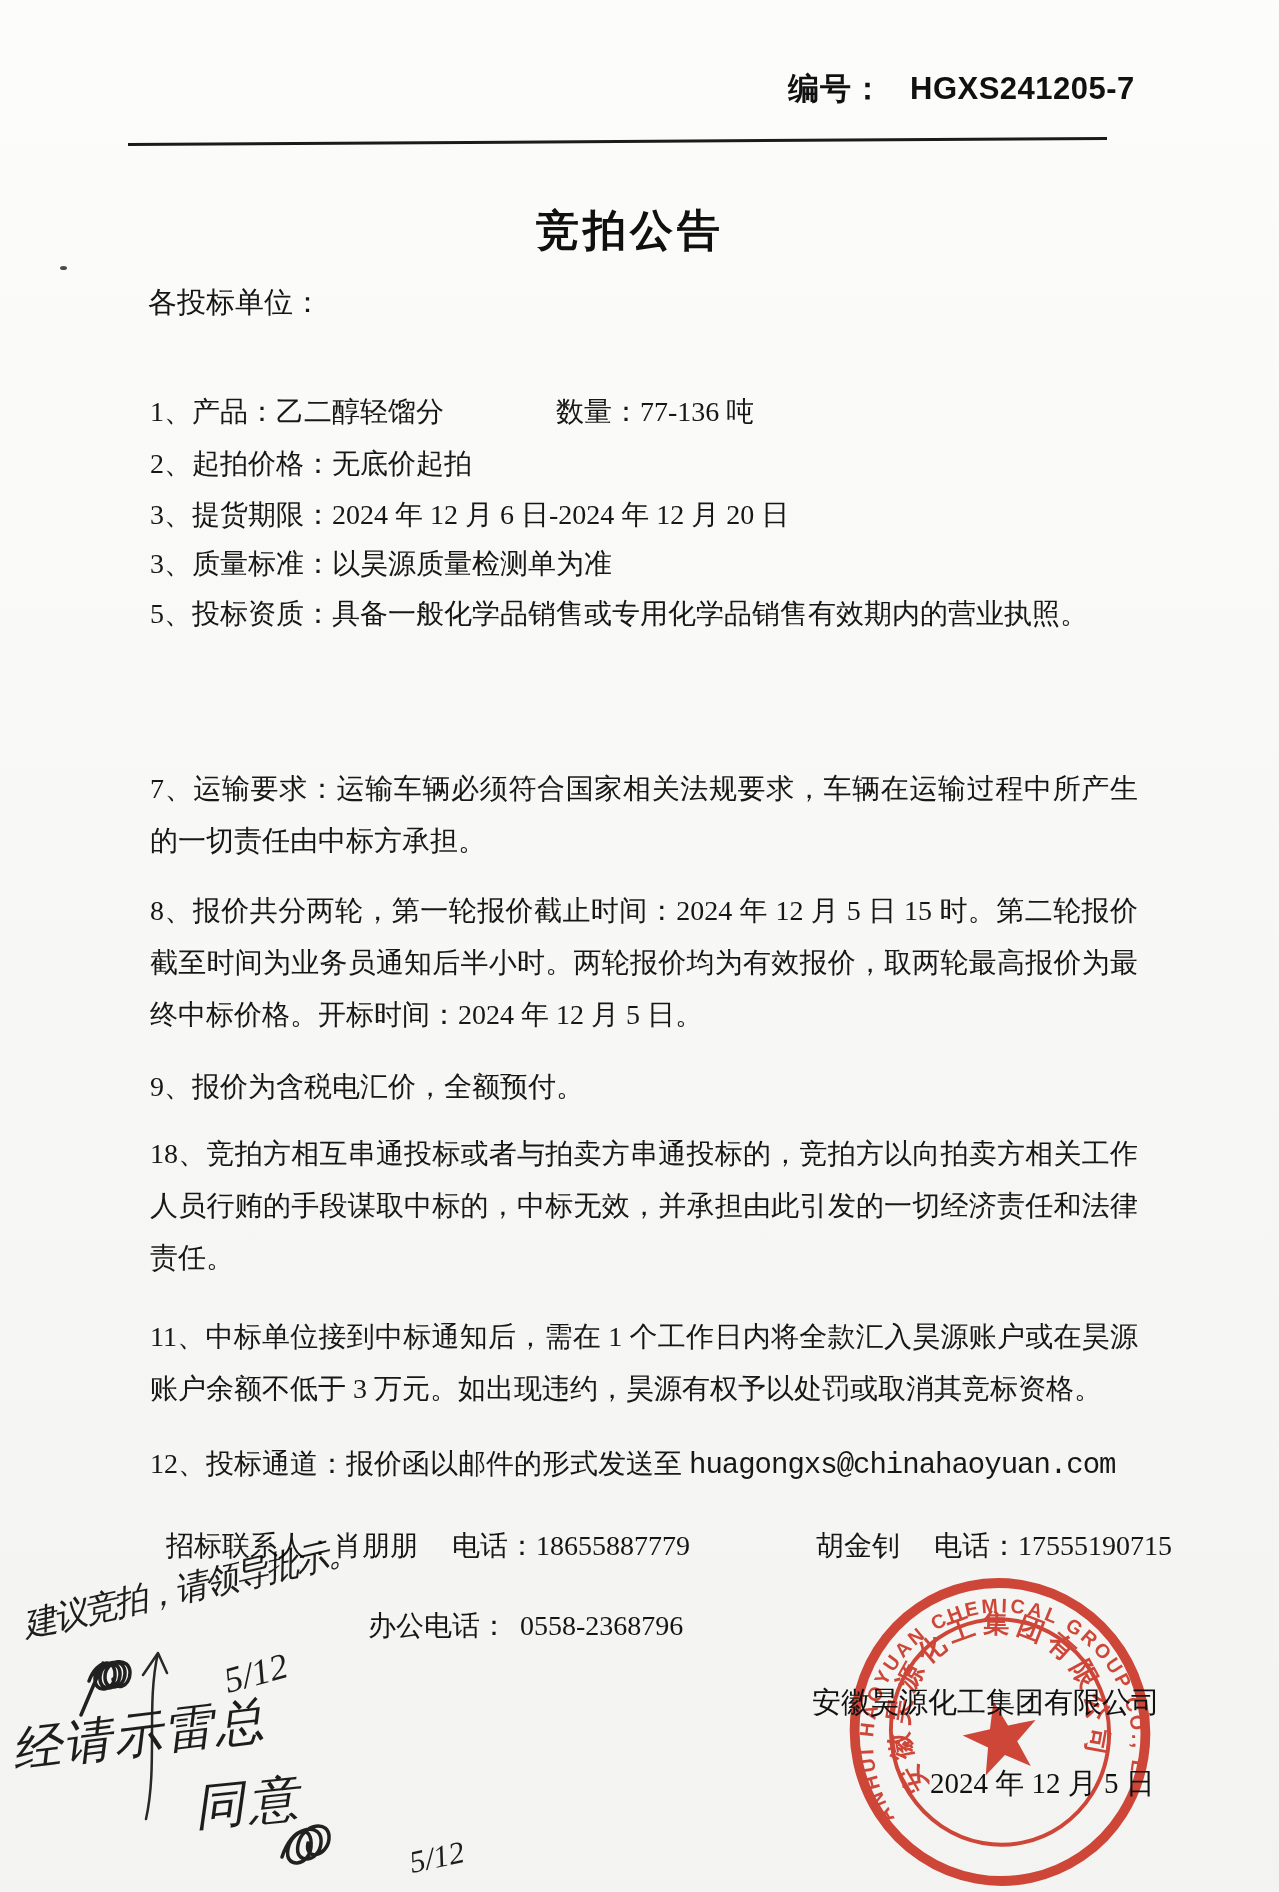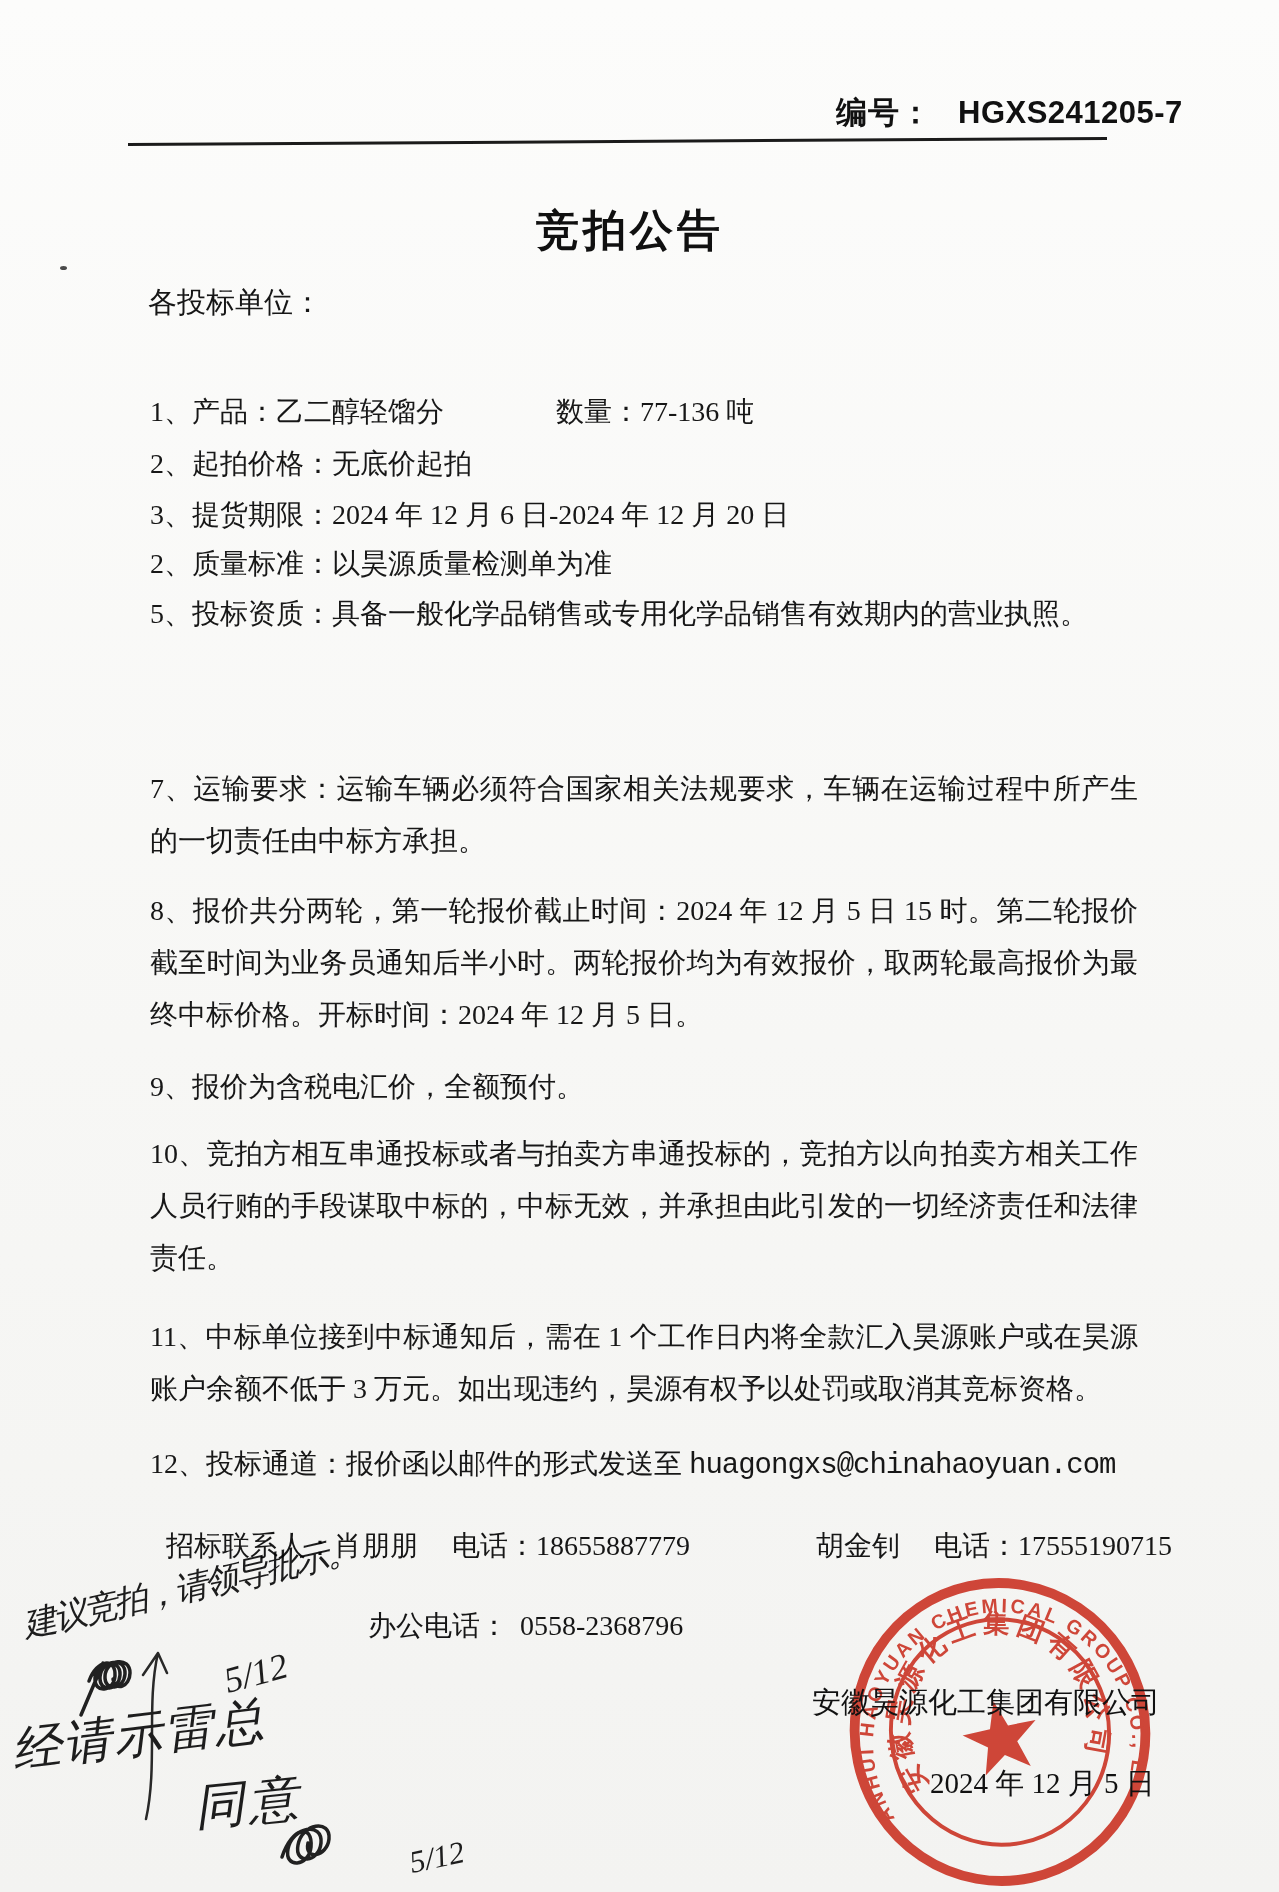--- a/index.html
+++ b/index.html
@@ -7,25 +7,24 @@
     width:1279px;height:1892px;
     background:#e9e9e7;
     font-family:"Liberation Serif","DejaVu Serif",serif;
   }
   .page{
     position:absolute;left:0;top:0;width:1279px;height:1892px;
     background:linear-gradient(180deg,#fcfcfb 0%,#f7f7f5 55%,#f3f3f1 100%);
     overflow:hidden;color:#161616;
   }
   .doc-number{
-    position:absolute;left:788px;top:92px;
+    position:absolute;left:788px;top:68px;
     font-family:"Liberation Sans","DejaVu Sans",sans-serif;
     font-weight:700;font-size:31px;letter-spacing:1px;color:#111;
     white-space:nowrap;
-    margin-left:48px;
   }
   .doc-number .num{margin-left:26px;letter-spacing:0.5px;}
   .divider{
     position:absolute;left:128px;top:140px;width:979px;height:3px;
     background:#1b1b1b;transform:rotate(-0.35deg);
   }
   .title{
     position:absolute;left:0;top:202px;width:1260px;margin:0;
     text-align:center;font-size:43px;font-weight:600;letter-spacing:4px;
     color:#101010;
@@ -74,26 +73,26 @@
   <h1 class="title">竞拍公告</h1>
 
   <div class="speck"></div>
 
   <div class="salutation">各投标单位：</div>
 
 
   <p class="para single" style="top:386px">1、产品：乙二醇轻馏分　　　　数量：77-136 吨</p>
   <p class="para single" style="top:438px">2、起拍价格：无底价起拍</p>
   <p class="para single" style="top:489px">3、提货期限：2024 年 12 月 6 日-2024 年 12 月 20 日</p>
-  <p class="para single" style="top:538px">2、质量标准：以昊源质量检测单为准</p>
+  <p class="para single" style="top:538px">3、质量标准：以昊源质量检测单为准</p>
   <p class="para single" style="top:588px">5、投标资质：具备一般化学品销售或专用化学品销售有效期内的营业执照。</p>
   <p class="para" style="top:763px">7、运输要求：运输车辆必须符合国家相关法规要求，车辆在运输过程中所产生的一切责任由中标方承担。</p>
   <p class="para" style="top:885px">8、报价共分两轮，第一轮报价截止时间：2024 年 12 月 5 日 15 时。第二轮报价截至时间为业务员通知后半小时。两轮报价均为有效报价，取两轮最高报价为最终中标价格。开标时间：2024 年 12 月 5 日。</p>
   <p class="para single" style="top:1061px">9、报价为含税电汇价，全额预付。</p>
-  <p class="para" style="top:1128px">10、竞拍方相互串通投标或者与拍卖方串通投标的，竞拍方以向拍卖方相关工作人员行贿的手段谋取中标的，中标无效，并承担由此引发的一切经济责任和法律责任。</p>
+  <p class="para" style="top:1128px">18、竞拍方相互串通投标或者与拍卖方串通投标的，竞拍方以向拍卖方相关工作人员行贿的手段谋取中标的，中标无效，并承担由此引发的一切经济责任和法律责任。</p>
   <p class="para" style="top:1311px">11、中标单位接到中标通知后，需在 1 个工作日内将全款汇入昊源账户或在昊源账户余额不低于 3 万元。如出现违约，昊源有权予以处罚或取消其竞标资格。</p>
 
   <p class="para single" style="top:1438px"><span>12、投标通道：报价函以邮件的形式发送至 </span><span class="email">huagongxs@chinahaoyuan.com</span></p>
 
   <div class="contact-part" style="left:150px;top:1520px">
     <span>招标联系人：</span><span>肖朋朋</span><span class="gap"></span><span>电话：</span><span>18655887779</span>
   </div>
   <div class="contact-part" style="left:800px;top:1520px">
     <span>胡金钊</span><span class="gap"></span><span>电话：</span><span>17555190715</span>
   </div>

